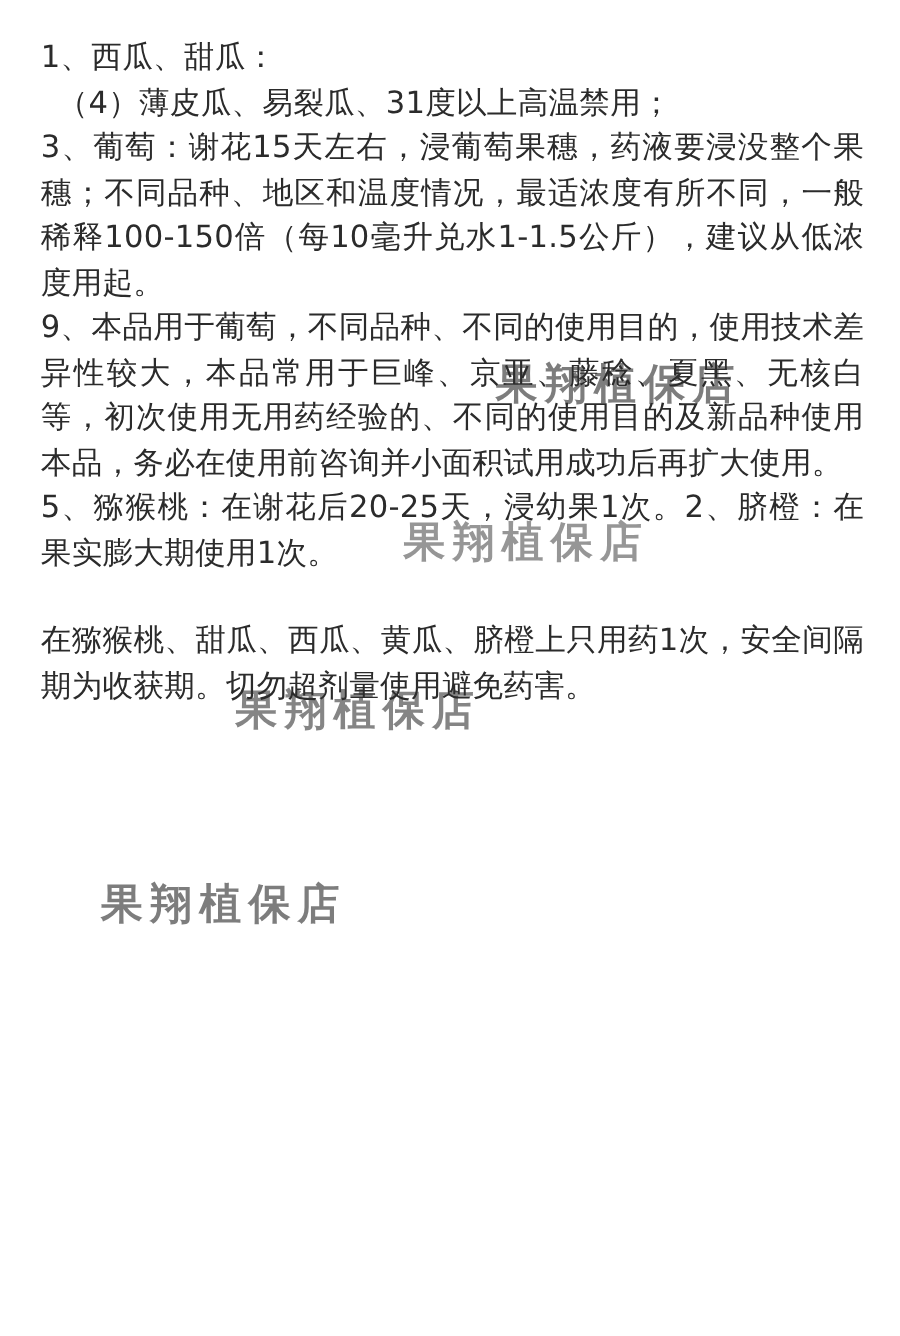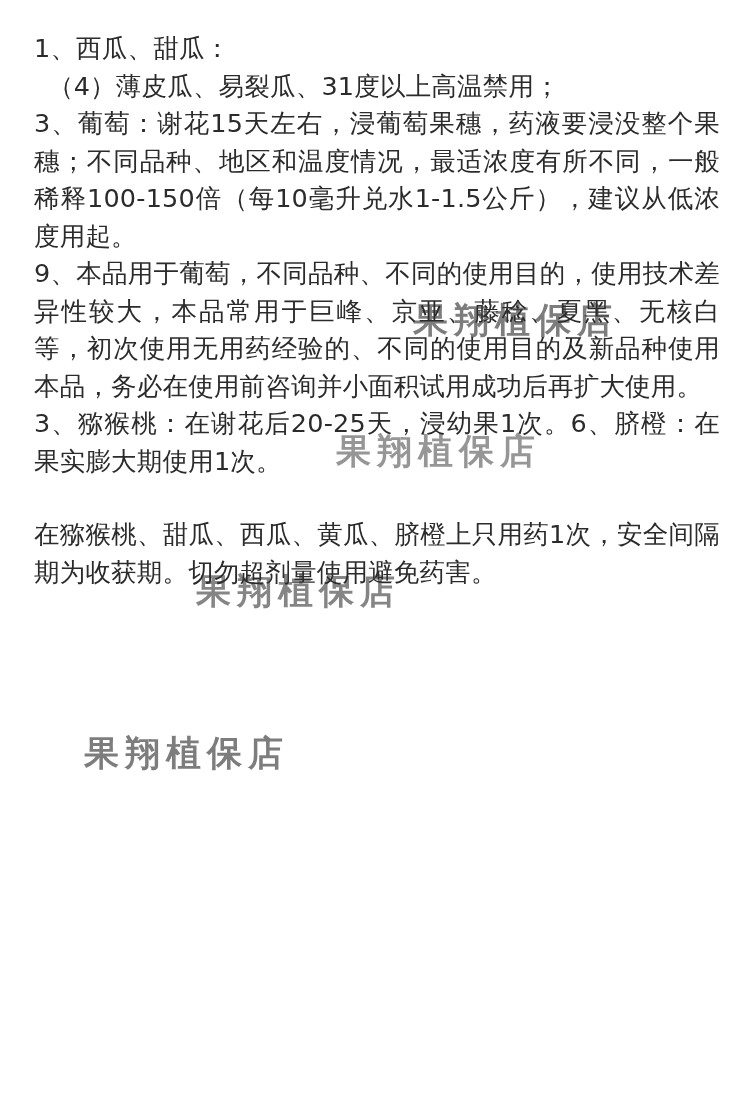--- a/index.html
+++ b/index.html
@@ -90,21 +90,21 @@
 </head>
 <body>
 
 <div id="page">
 
   <div class="doc-body">
     <p class="para">1、西瓜、甜瓜：</p>
     <p class="para indent">（4）薄皮瓜、易裂瓜、31度以上高温禁用；</p>
     <p class="para">3、葡萄：谢花15天左右，浸葡萄果穗，药液要浸没整个果穗；不同品种、地区和温度情况，最适浓度有所不同，一般稀释100-150倍（每10毫升兑水1-1.5公斤），建议从低浓度用起。</p>
     <p class="para">9、本品用于葡萄，不同品种、不同的使用目的，使用技术差异性较大，本品常用于巨峰、京亚、藤稔、夏黑、无核白等，初次使用无用药经验的、不同的使用目的及新品种使用本品，务必在使用前咨询并小面积试用成功后再扩大使用。</p>
-    <p class="para">3、猕猴桃：在谢花后20-25天，浸幼果1次。6、脐橙：在果实膨大期使用1次。</p>
+    <p class="para">5、猕猴桃：在谢花后20-25天，浸幼果1次。2、脐橙：在果实膨大期使用1次。</p>
     <div class="gap"></div>
     <p class="para footer">在猕猴桃、甜瓜、西瓜、黄瓜、脐橙上只用药1次，安全间隔期为收获期。切勿超剂量使用避免药害。</p>
   </div>
 
   <div class="wm-layer">
     <div class="wm wm-1">果翔植保店</div>
     <div class="wm wm-2">果翔植保店</div>
     <div class="wm wm-3">果翔植保店</div>
     <div class="wm wm-4">果翔植保店</div>
   </div>

